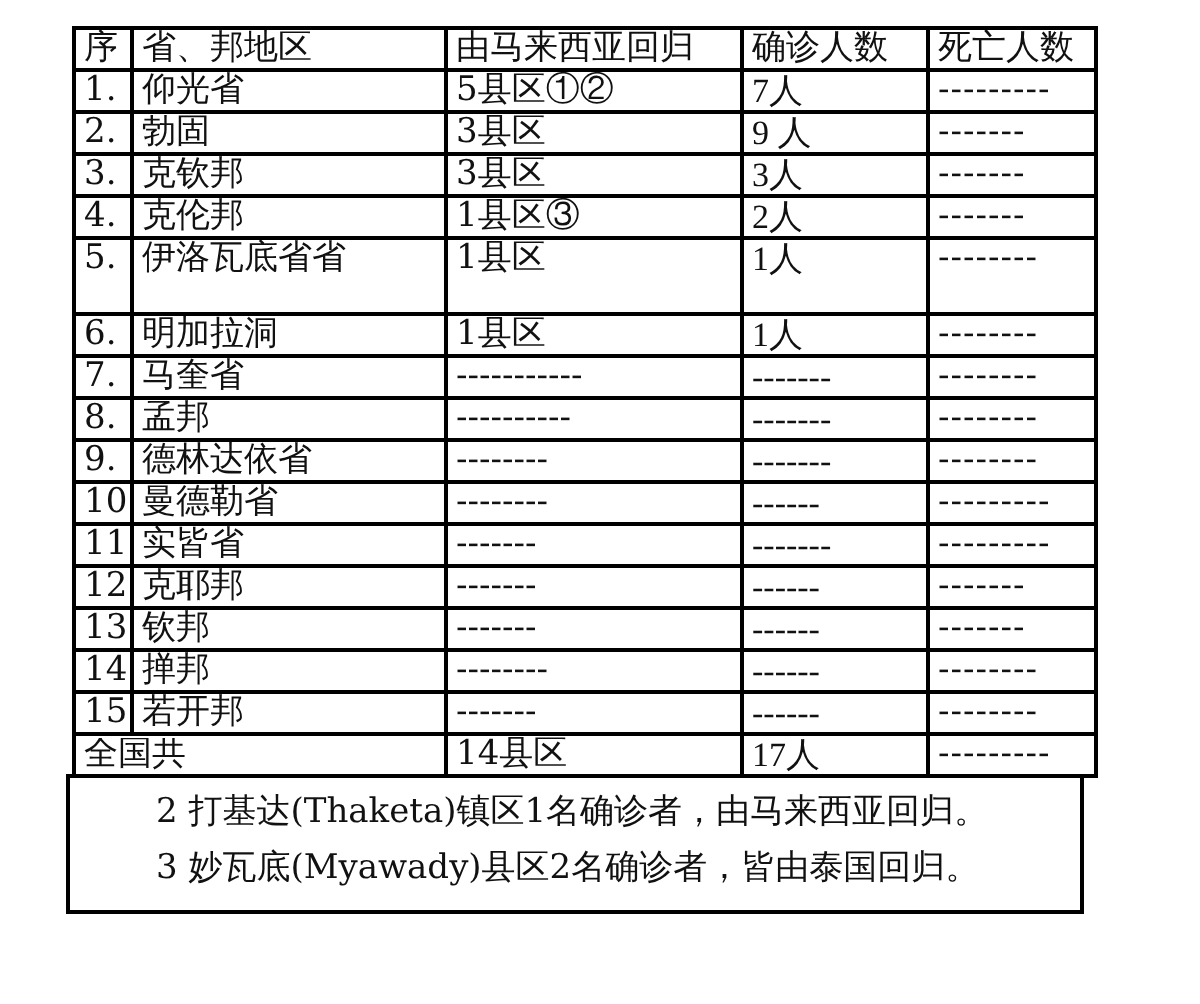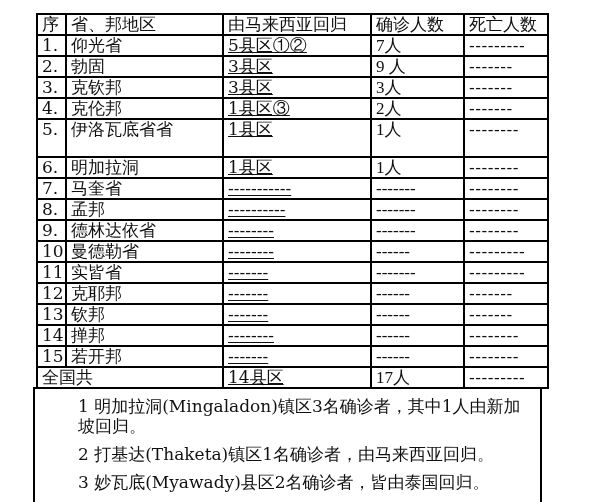--- a/index.html
+++ b/index.html
@@ -29,21 +29,21 @@
     font-size: 17px;
     line-height: 19px;
     height: 19px;
     padding: 0 2px 0 4px;
     text-align: left;
     white-space: nowrap;
     overflow: hidden;
     vertical-align: middle;
   }
   td.c-num  { text-align: center; padding: 0; }
-  td.c-town { padding-left: 14px; text-decoration: underline; }
+  td.c-town { padding-left: 14px; }
   td.c-conf { text-align: center; padding: 0; font-family: Liberation Serif, serif; }
   td.c-death{ text-align: center; padding: 0; letter-spacing: 0.5px; }
   tr.tall td { height: 36px; vertical-align: top; }
   tr.total td { height: 16px; }
   td.total-label { padding-left: 20px; border-radius: 10px; }
   .notes {
     box-sizing: border-box;
     margin: -2px 0 0 33px;
     width: 509px;
     border: 2px solid #000000;
@@ -188,18 +188,17 @@
       <tr class="total">
         <td class="total-label" colspan="2">全国共</td>
         <td class="c-town">14县区</td>
         <td class="c-conf">17人</td>
         <td class="c-death">---------</td>
       </tr>
     </tbody>
   </table>
 
   <div class="notes">
-    <p>1 明加拉洞(Mingaladon)镇区3名确诊者，其中1人由新加坡回归。</p>
     <p>2 打基达(Thaketa)镇区1名确诊者，由马来西亚回归。</p>
     <p>3 妙瓦底(Myawady)县区2名确诊者，皆由泰国回归。</p>
   </div>
 
 </div>
 
 </body></html>

